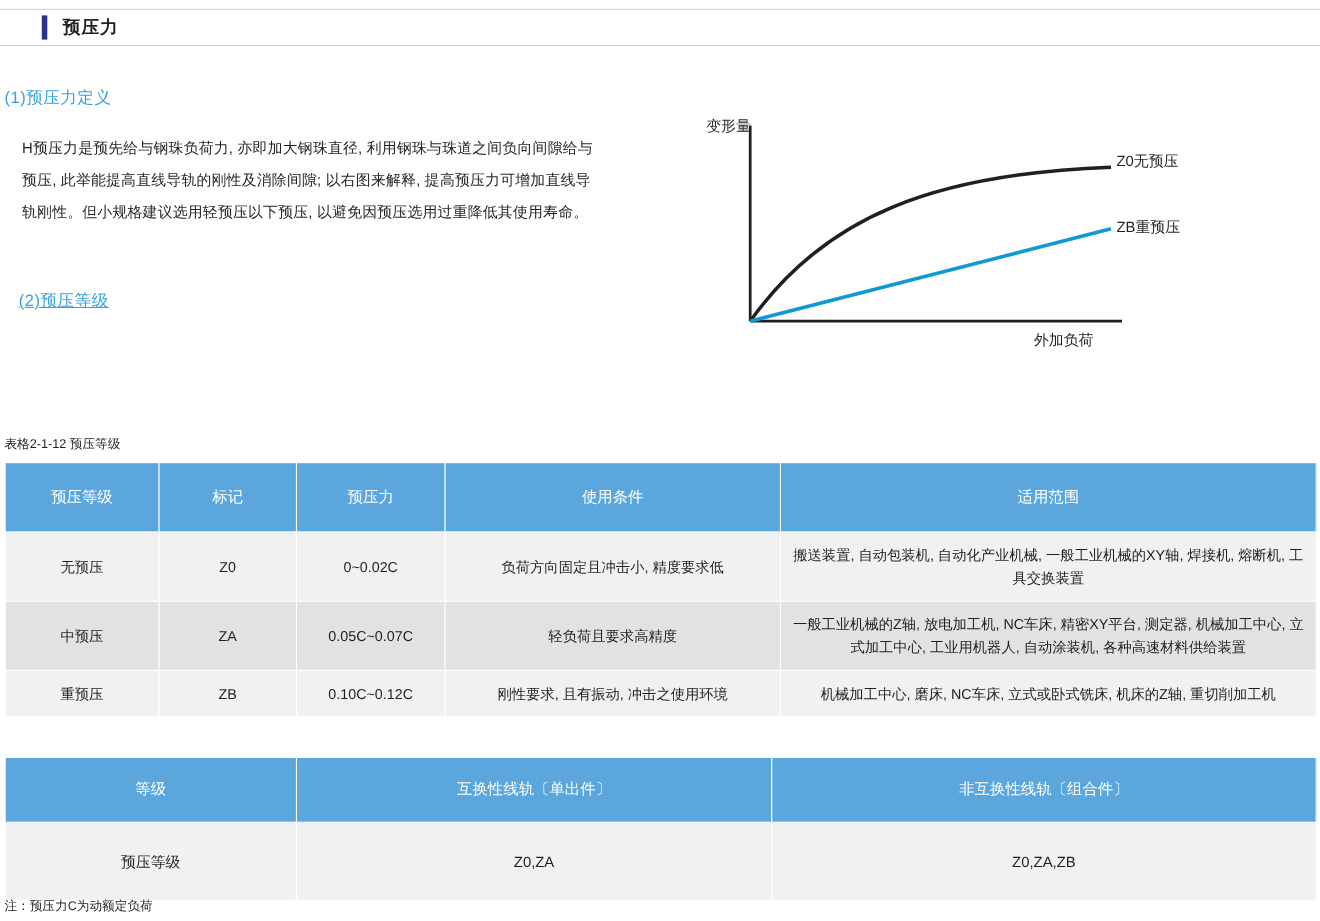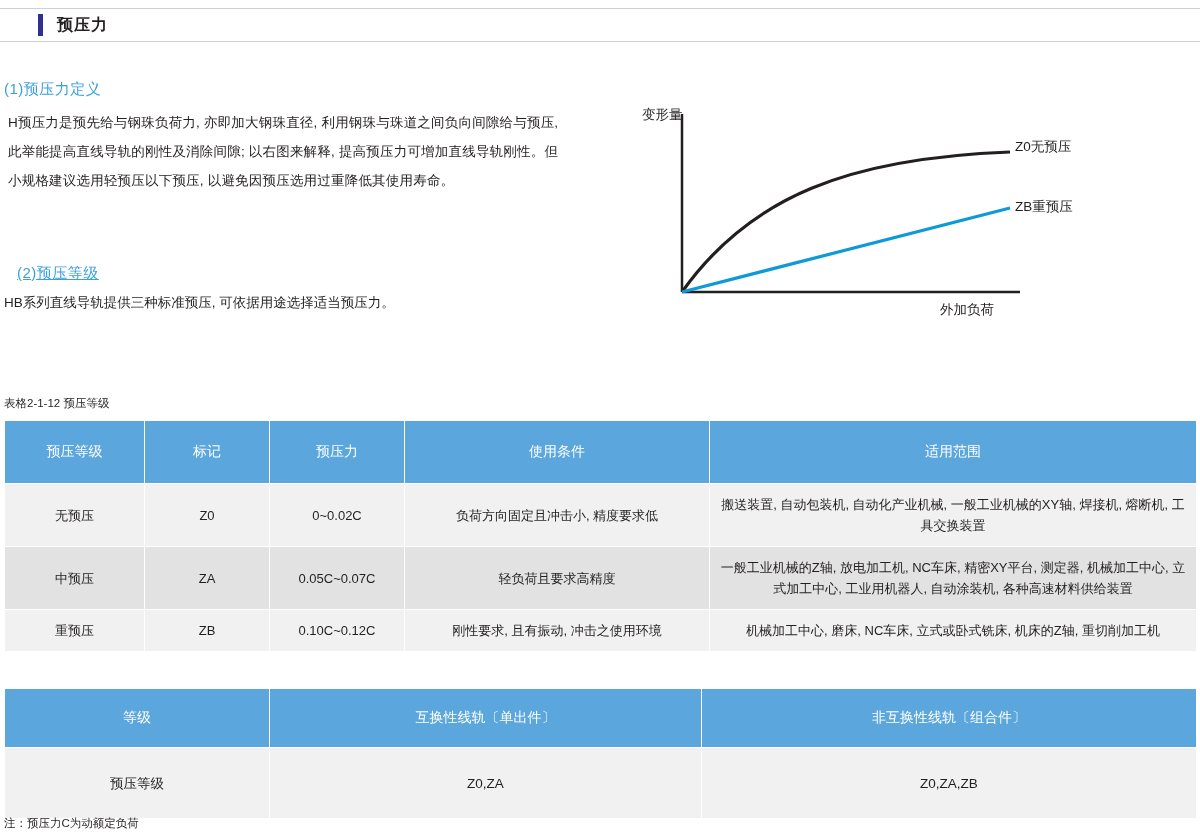--- a/index.html
+++ b/index.html
@@ -62,21 +62,21 @@
   .body-text {
     position: absolute;
     left: 4px;
     top: 104px;
     width: 560px;
     font-size: 13.5px;
     line-height: 29px;
     color: #231f20;
     letter-spacing: 0.2px;
   }
-  .body-text p { margin: 4px; }
+  .body-text p { margin: 16px; }
 
   #sec2-text {
     position: absolute;
     left: 4px;
     top: 290px;
     width: 600px;
     font-size: 13.5px;
     line-height: 26px;
     color: #231f20;
   }
@@ -169,21 +169,20 @@
     <div class="header-bar"></div>
     <div class="header-title">预压力</div>
   </div>
 
   <div class="sec-heading" id="sec1-heading">(1)预压力定义</div>
   <div class="body-text">
     <p>H预压力是预先给与钢珠负荷力, 亦即加大钢珠直径, 利用钢珠与珠道之间负向间隙给与预压, 此举能提高直线导轨的刚性及消除间隙; 以右图来解释, 提高预压力可增加直线导轨刚性。但小规格建议选用轻预压以下预压, 以避免因预压选用过重降低其使用寿命。</p>
   </div>
 
   <div class="sec-heading" id="sec2-heading">(2)预压等级</div>
-  <div id="sec2-text">HB系列直线导轨提供三种标准预压, 可依据用途选择适当预压力。</div>
 
   <div class="diagram">
     <svg width="580" height="240" viewBox="0 0 580 240">
 
       <line x1="82" y1="18" x2="82" y2="196" stroke="#231f20" stroke-width="2.5"></line>
 
       <line x1="82" y1="196" x2="420" y2="196" stroke="#231f20" stroke-width="2.5"></line>
 
       <path d="M82,196 C150,100 250,62 410,56" fill="none" stroke="#231f20" stroke-width="3.2"></path>
 

